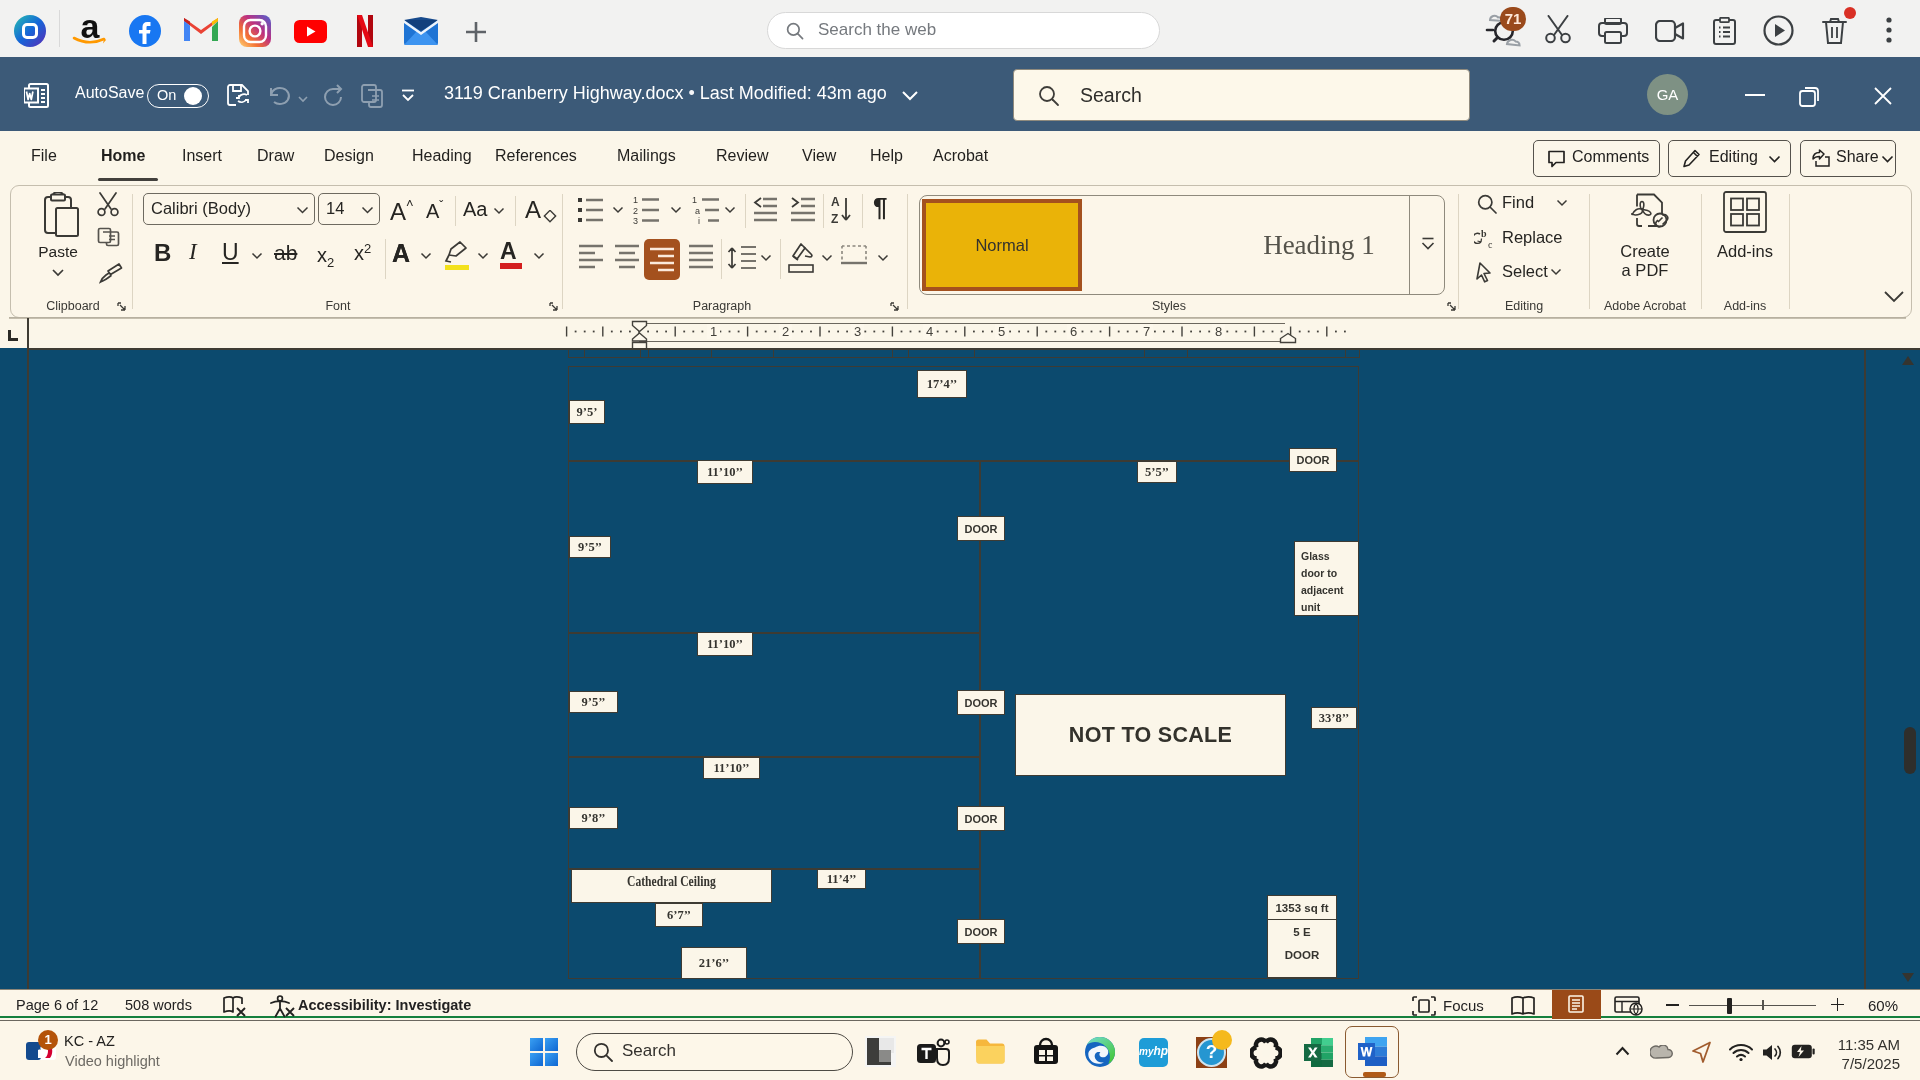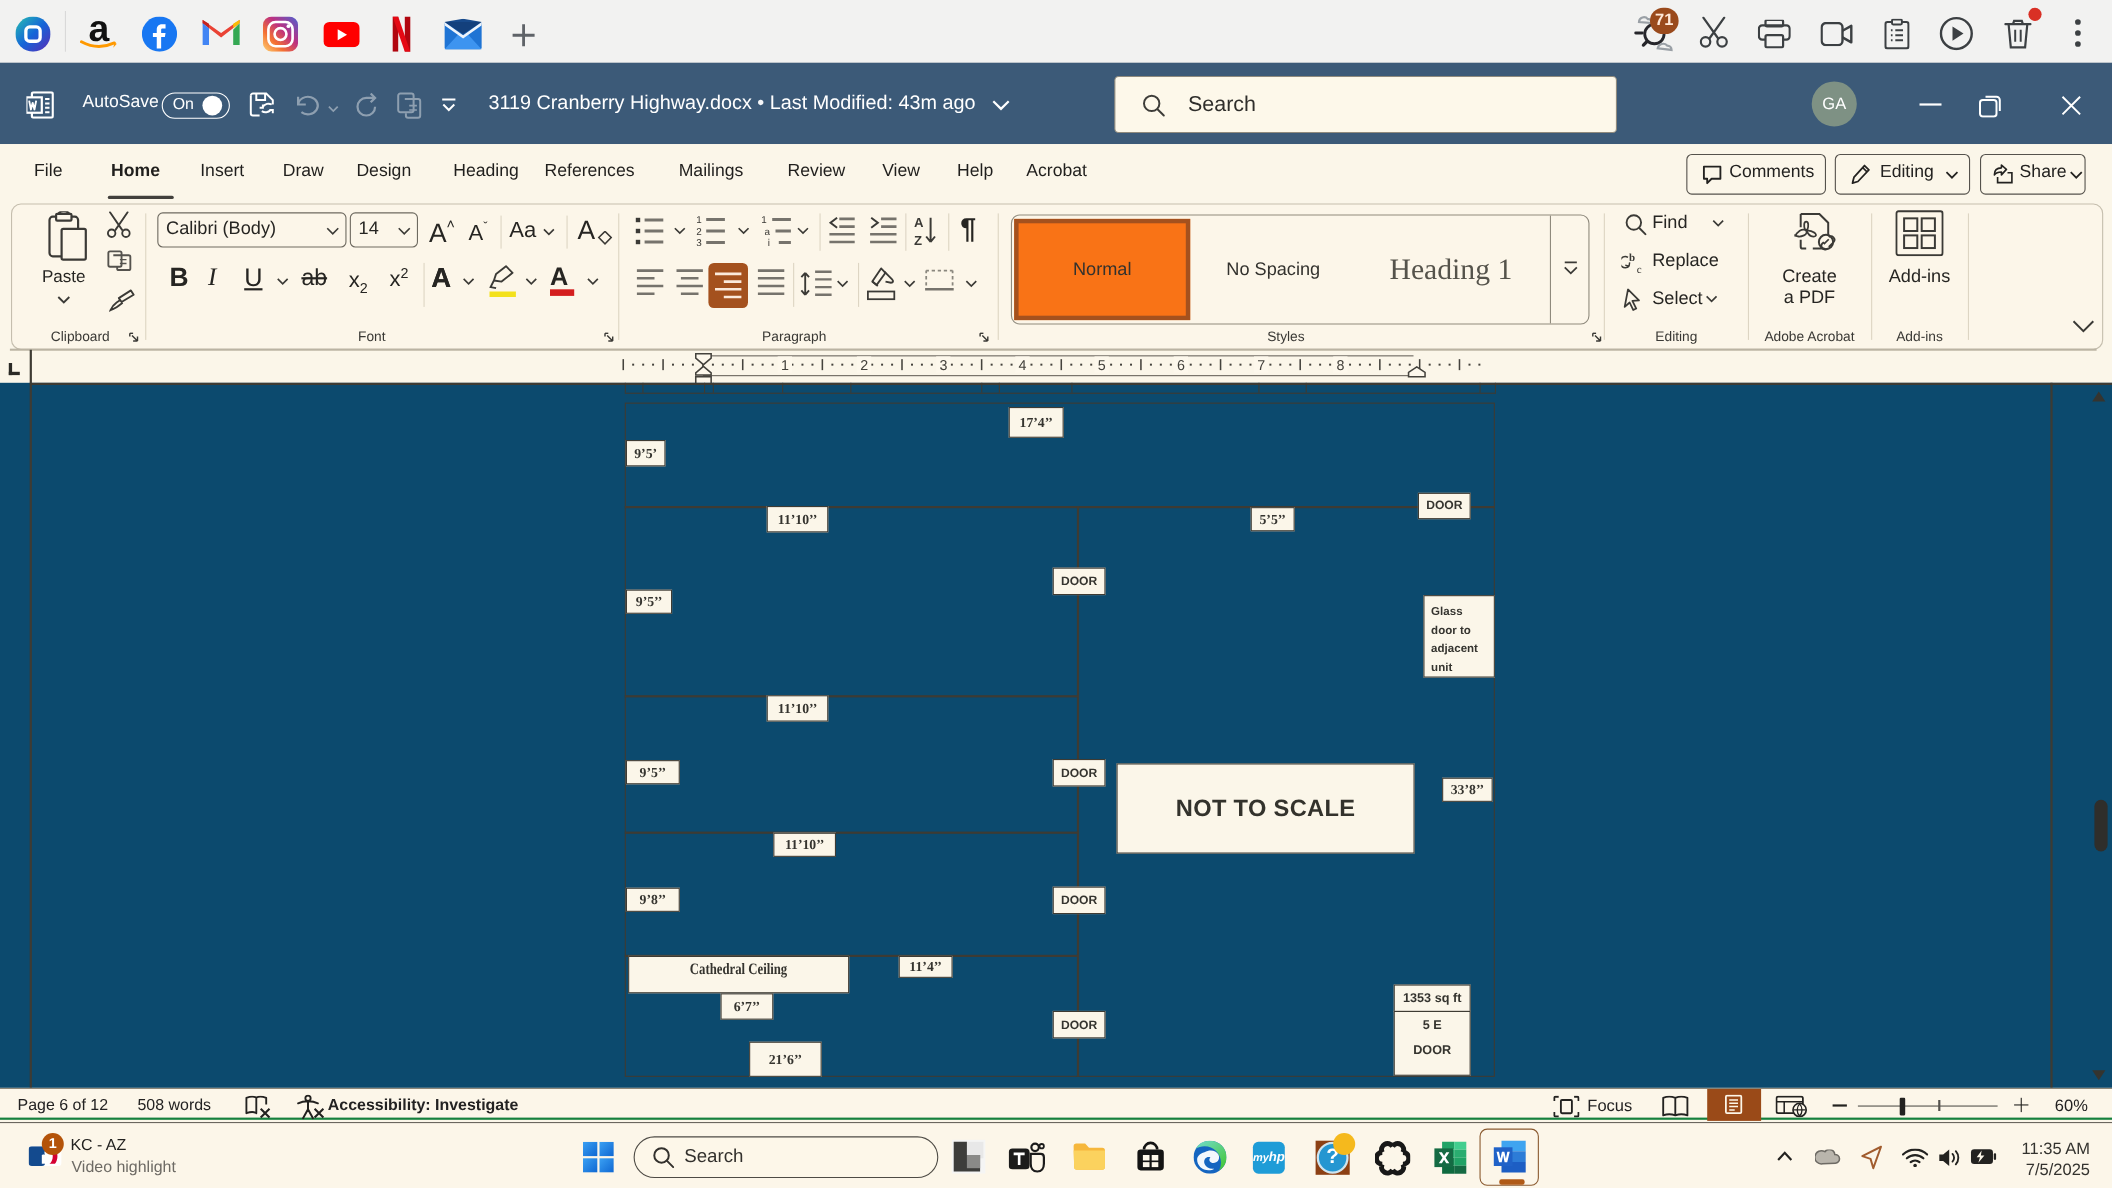--- a/index.html
+++ b/index.html
@@ -98,20 +98,27 @@
       <path d="M0 3 L17 0 L34 3 L17 14 z" fill="#174a8c"></path>
       <path d="M0 3 L34 3 L17 16 z" fill="#0b2d5e" opacity="0.35"></path>
       <path d="M0 28 L13 14 L17 17 L21 14 L34 28 z" fill="#3d94f0"></path>
       <path d="M0 3 L17 15 L34 3 L34 6 L17 18 L0 6 z" fill="#eef4fb"></path>
     </svg>
 
     <svg class="abs" style="left:465px;top:21px" width="22" height="22" viewBox="0 0 22 22">
         <path d="M11 1 v20 M1 11 h20" stroke="#5f6368" stroke-width="2.6"></path>
       </svg>
 
+    <div class="abs" style="left:767px;top:12px;width:393px;height:37px;background:#ffffff;border:1px solid #d8d8d8;border-radius:19px;box-sizing:border-box;">
+      <svg class="abs" style="left:18px;top:9px" width="18" height="18" viewBox="0 0 20 20">
+          <circle cx="8.2" cy="8.2" r="6.4" fill="none" stroke="#75797e" stroke-width="1.9"></circle>
+          <path d="M13 13 L18.4 18.4" stroke="#75797e" stroke-width="1.9" stroke-linecap="round"></path>
+        </svg>
+      <div class="abs" style="left:50px;top:7px;font-size:17px;color:#75797e;">Search the web</div>
+    </div>
 
     <svg class="abs" style="left:1484px;top:10px" width="40" height="38" viewBox="0 0 40 38">
       <path d="M3 20 h6" stroke="#26262b" stroke-width="2.6" stroke-linecap="round"></path>
       <circle cx="20" cy="21" r="8.8" fill="none" stroke="#26262b" stroke-width="2.6"></circle>
       <path d="M13.5 27.5 L10 31" stroke="#26262b" stroke-width="3" stroke-linecap="round"></path>
       <path d="M6 10 a4.5 4.5 0 0 1 8-2.6 a3.8 3.8 0 0 1 4.3 3.6 z" fill="none" stroke="#9aa0a6" stroke-width="2"></path>
       <path d="M23 34 a5 5 0 0 1 8.6-2.6 a4 4 0 0 1 4 4 z" fill="none" stroke="#9aa0a6" stroke-width="2"></path>
     </svg>
     <div class="abs" style="left:1500px;top:7px;width:26px;height:24px;background:#9a4a1c;border-radius:12px;color:#ffe9d9;font-size:15px;font-weight:bold;text-align:center;line-height:24px;">71</div>
 
@@ -441,24 +448,23 @@
     <svg class="abs" style="left:866px;top:68px" width="12" height="9" viewBox="0 0 12 9">
         <path d="M1.5 1.5 l4.5 4.5 l4.5-4.5" fill="none" stroke="#3b3a36" stroke-width="1.5"></path>
       </svg>
     <div class="abs glabel" style="left:711px;">Paragraph</div>
     <svg class="abs dlg" style="left:879px;" viewBox="0 0 10 10">
         <path d="M1 1 h3 M1 1 v3 M3 3 l5 5 M8 8 v-4 M8 8 h-4" stroke="#3b3a36" stroke-width="1.3" fill="none"></path>
       </svg>
     <div class="gsep" style="left:896px;"></div>
 
     <div class="abs" style="left:908px;top:9px;width:526px;height:100px;border:1px solid #8f8a7d;border-radius:8px;box-sizing:border-box;"></div>
-    <div class="abs" style="left:911px;top:13px;width:160px;height:92px;border:4px solid #a4511e;box-sizing:border-box;background:#f97316;">
+    <div class="abs" style="left:911px;top:13px;width:160px;height:92px;border:4px solid #a4511e;box-sizing:border-box;background:#eab308;">
       <div class="abs" style="left:0;top:0;width:152px;height:84px;display:flex;align-items:center;justify-content:center;font-size:16.5px;color:#33322e;">Normal</div>
     </div>
-    <div class="abs" style="left:1071px;top:13px;width:151px;height:92px;display:flex;align-items:center;justify-content:center;font-size:16.5px;color:#33322e;">No Spacing</div>
     <div class="abs" style="left:1222px;top:13px;width:172px;height:92px;display:flex;align-items:center;justify-content:center;font-family:'Liberation Serif';font-size:27px;color:#55534b;">Heading 1</div>
     <div class="abs" style="left:1398px;top:10px;width:1px;height:98px;background:#8f8a7d;"></div>
     <svg class="abs" style="left:1409px;top:51px" width="16" height="15" viewBox="0 0 16 15">
         <path d="M2.5 1.5 h11" stroke="#3b3a36" stroke-width="1.6"></path>
         <path d="M2.5 6 l5.5 5.5 L13.5 6" fill="none" stroke="#3b3a36" stroke-width="1.6"></path>
       </svg>
     <div class="abs glabel" style="left:1158px;margin-top:12px;">Styles</div>
     <svg class="abs dlg" style="left:1436px;" viewBox="0 0 10 10">
         <path d="M1 1 h3 M1 1 v3 M3 3 l5 5 M8 8 v-4 M8 8 h-4" stroke="#3b3a36" stroke-width="1.3" fill="none"></path>
       </svg>

